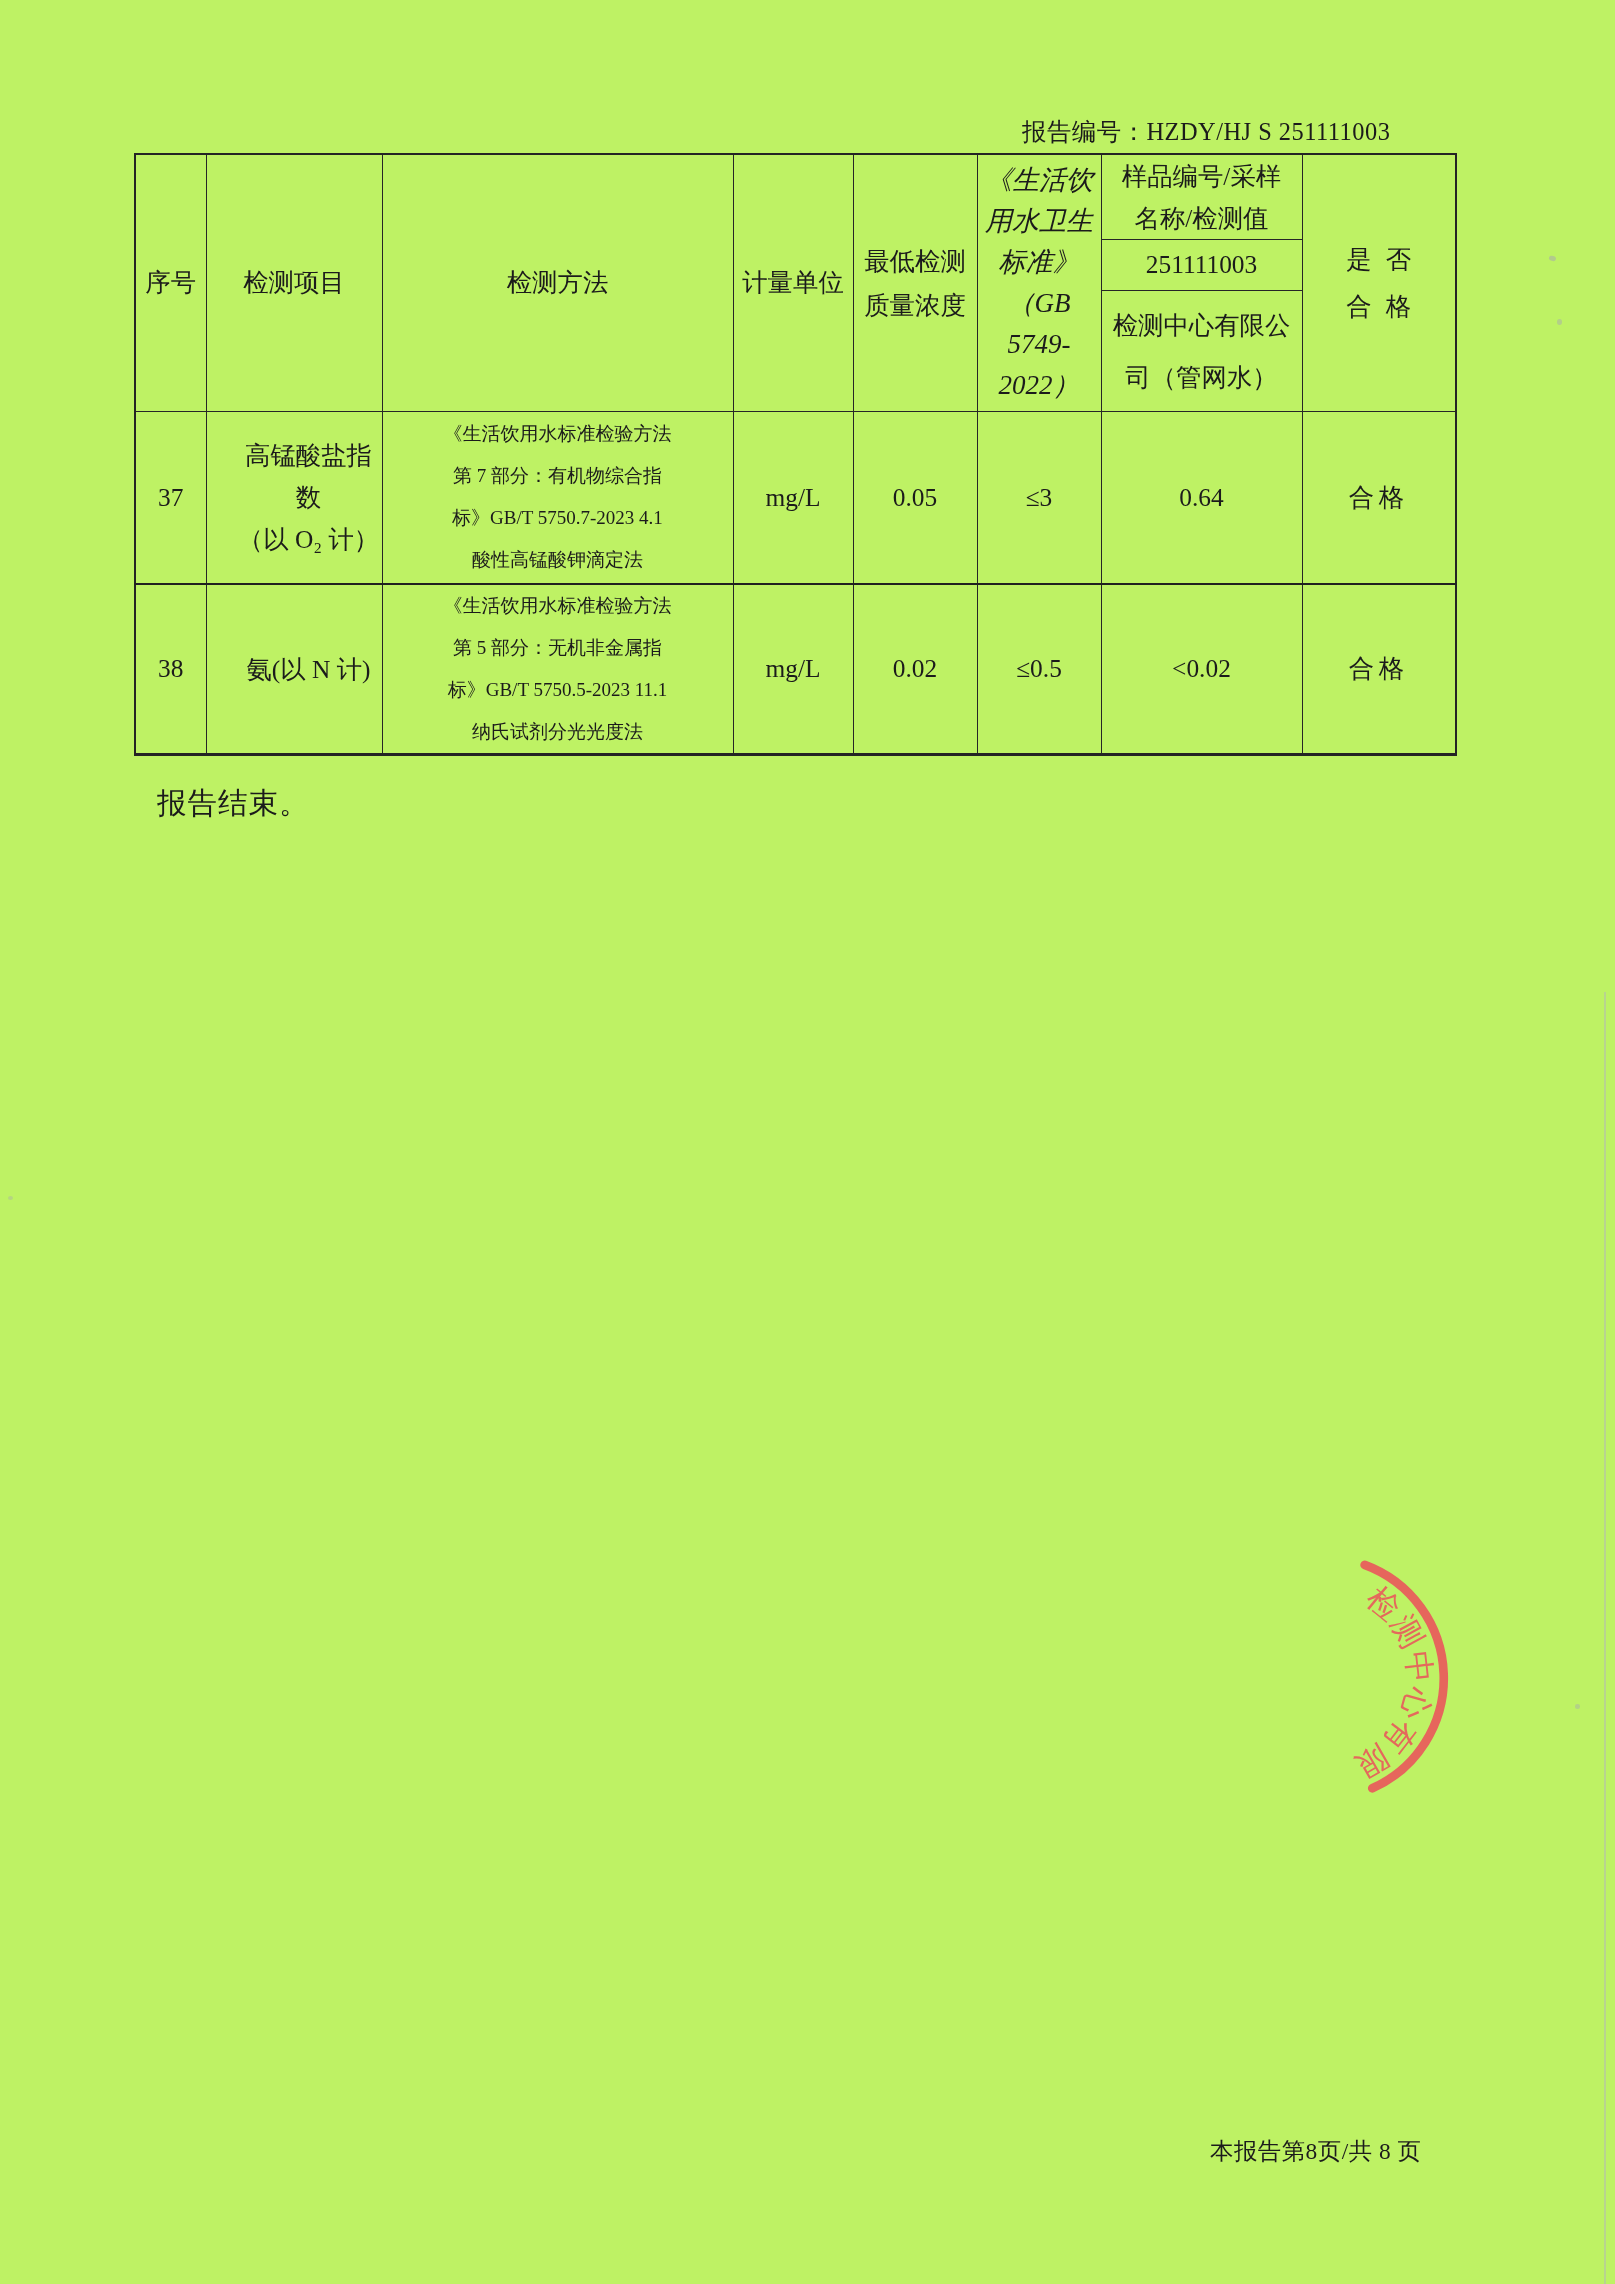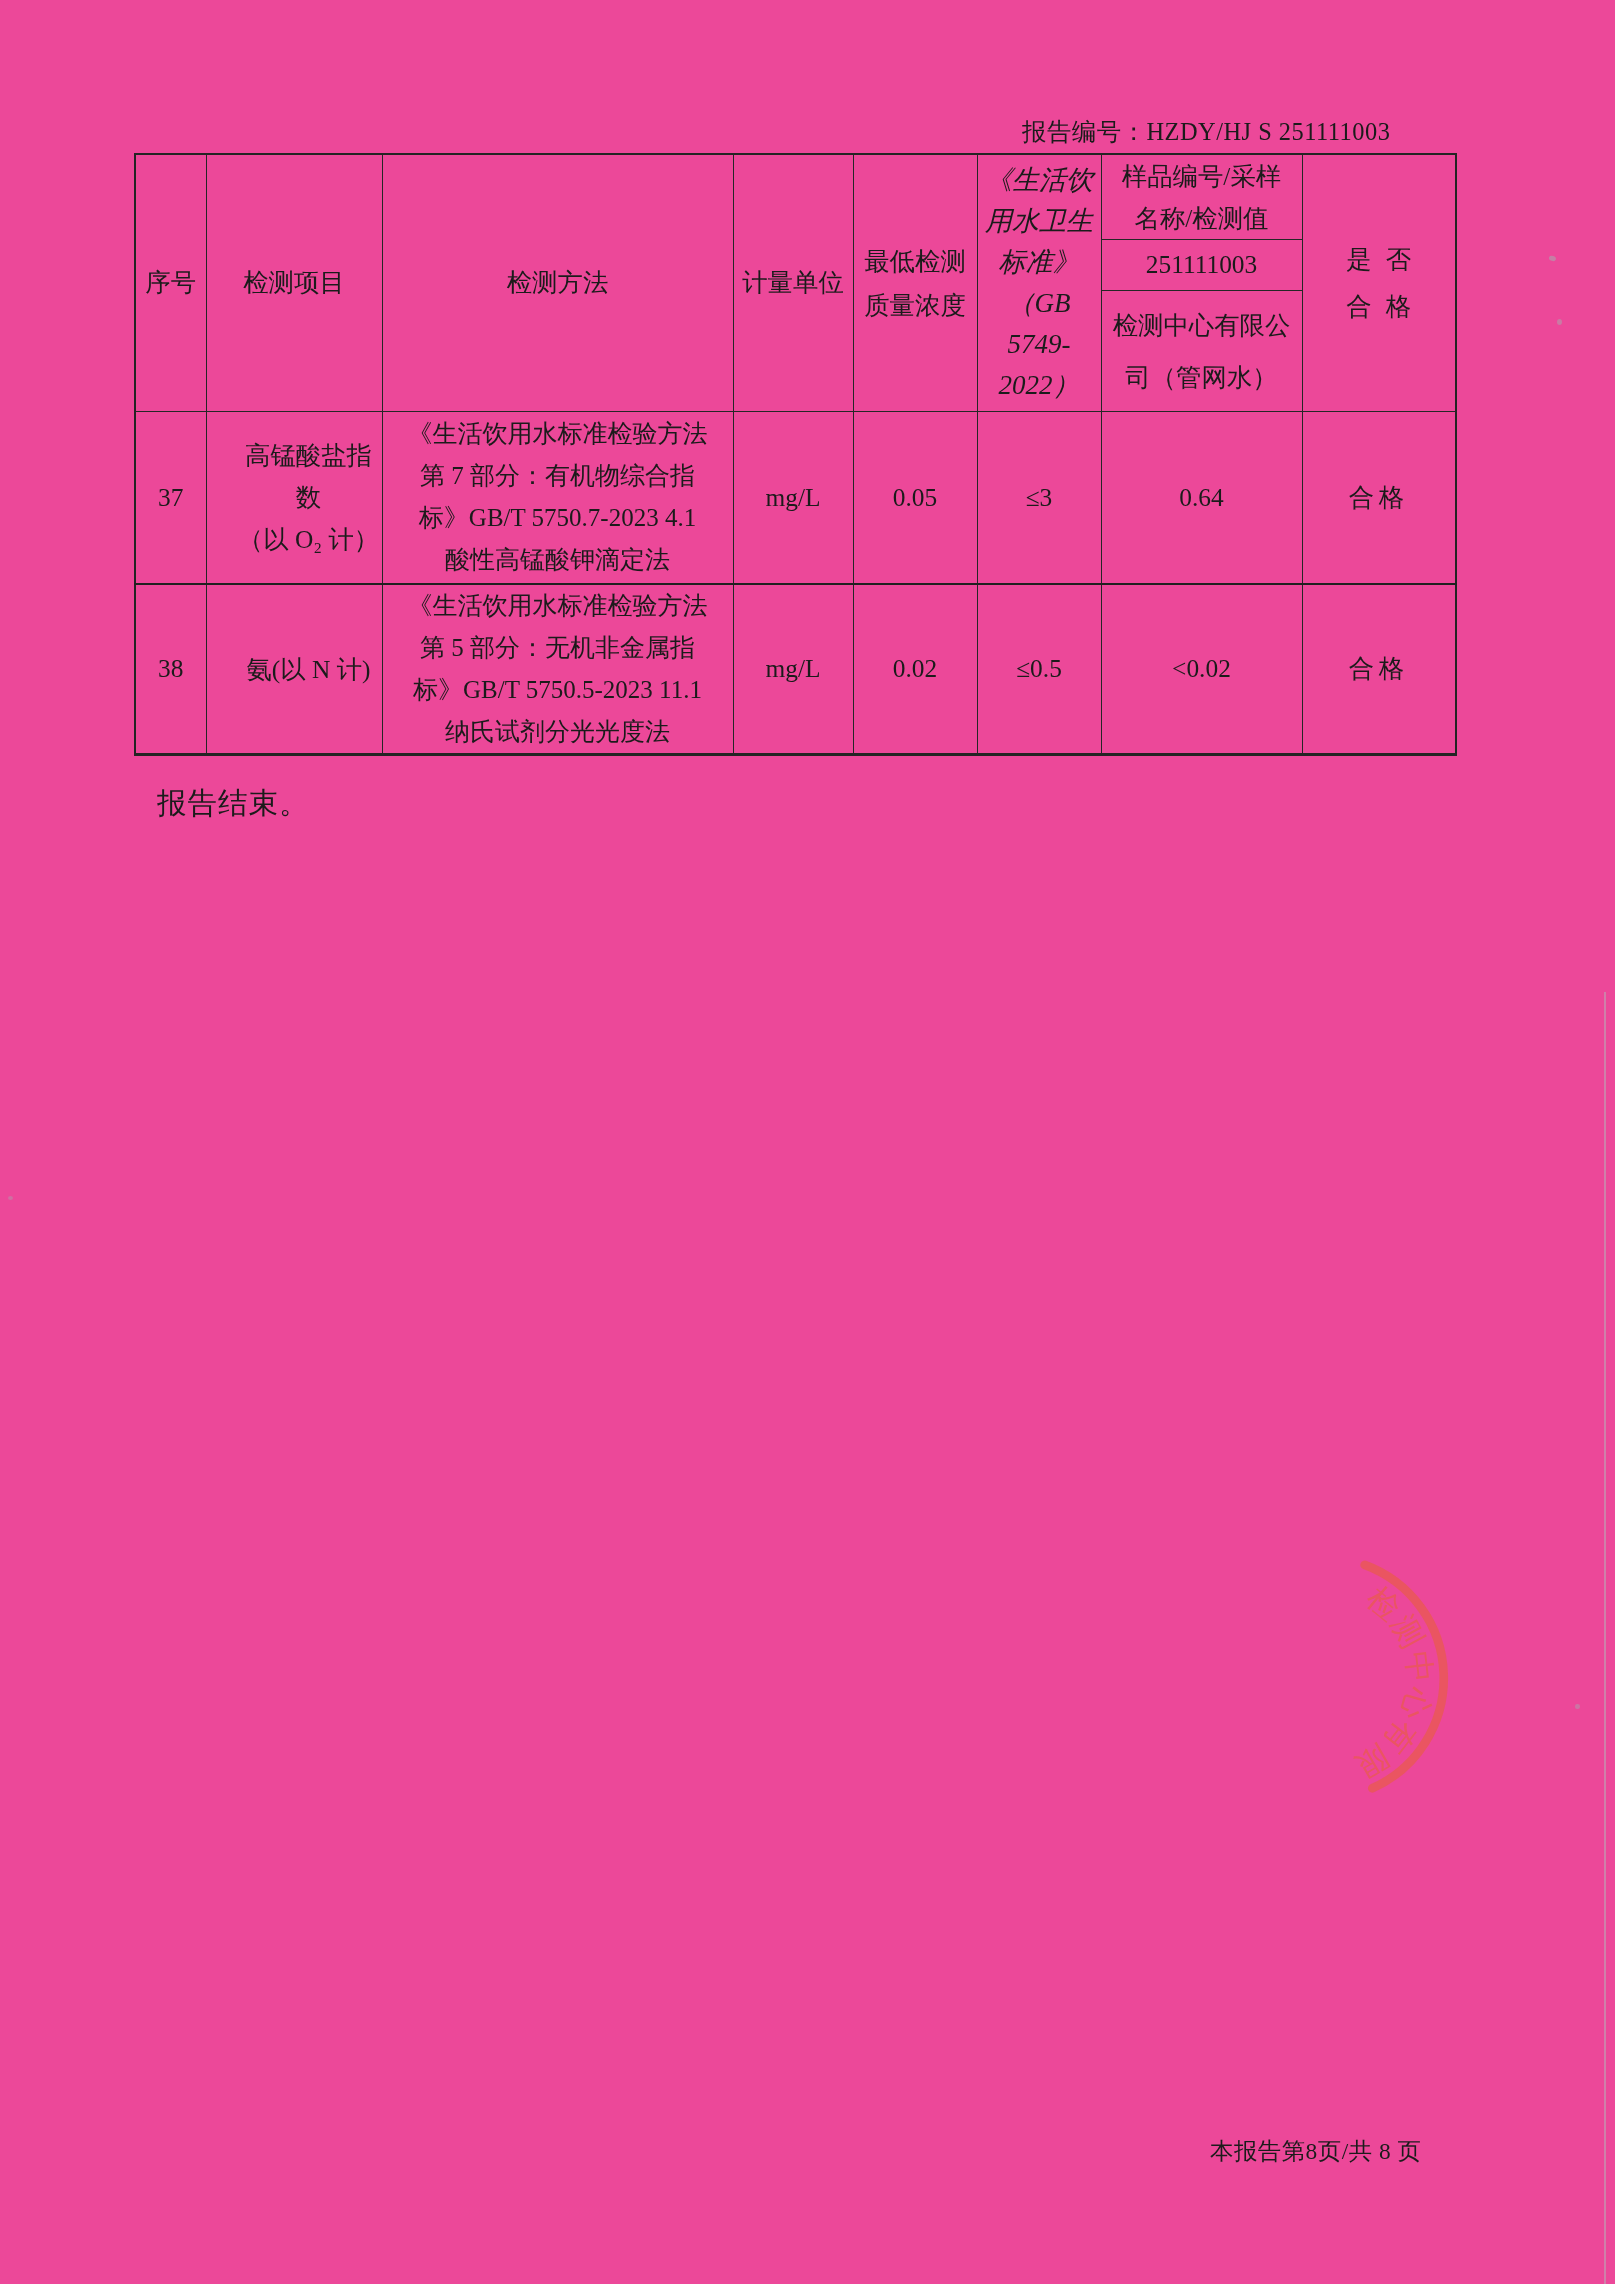--- a/index.html
+++ b/index.html
@@ -1,19 +1,19 @@
 <!DOCTYPE html>
 <html style="font-size:8.1px"><head>
 <meta charset="utf-8">
 <style>
   html,body{margin:0;padding:0;background:#ffffff;}
   .page{
     position:relative;
     width:1616px;height:2284px;
-    background:#ec4899;
+    background:#bef264;
     overflow:hidden;
     font-family:"Liberation Serif","DejaVu Serif",serif;
     color:#1b1b1b;
   }
   .report-no{
     position:absolute;left:1022px;top:116px;
     font-size:24.4px;letter-spacing:0.5px;white-space:nowrap;
   }
   table.results{
     position:absolute;left:134px;top:153px;
@@ -30,21 +30,21 @@
   }
   td.hb{border-bottom:3.1px solid #202020;}
   tr.r37 td{border-bottom:2.5px solid #202020;}
   .num{font-size:27.5px;}
   .std div{line-height:41px;font-size:27px;font-style:italic;}
   .mdl div{line-height:44px;}
   .sample-head div{line-height:42px;}
   .sample-name div{line-height:52px;}
   .pass-head div{line-height:47px;letter-spacing:0.55em;padding-left:0.55em;}
   .item div{line-height:42px;padding-left:29px;}
-  .method div{line-height:42px;font-size:25px;white-space:nowrap;}
+  .method div{line-height:42px;font-size:19px;white-space:nowrap;}
   .pass-val{letter-spacing:0.18em;padding-left:0.18em;}
   .end-note{
     position:absolute;left:121px;top:784px;
     font-size:29.5px;letter-spacing:1px;margin-left:36px;
   }
   .footer{
     position:absolute;left:1210px;top:2135px;
     font-size:23.4px;letter-spacing:0.5px;white-space:nowrap;
   }
   .stamp{position:absolute;left:1186px;top:1542px;width:285px;height:285px;pointer-events:none;}

